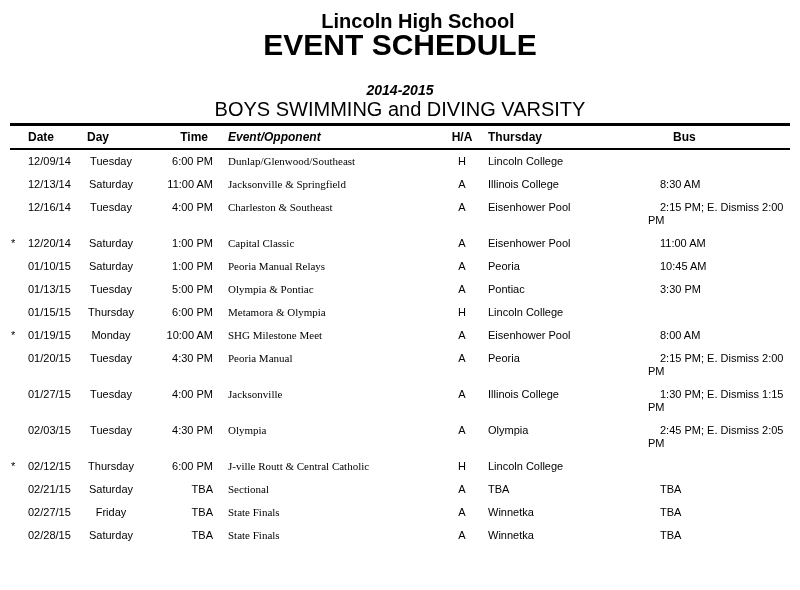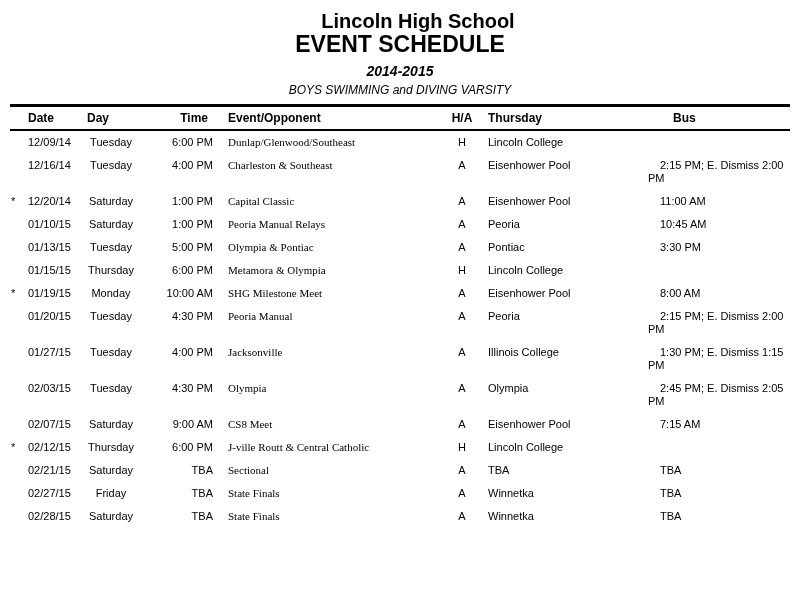--- a/index.html
+++ b/index.html
@@ -11,28 +11,28 @@
     overflow: hidden;
   }
   .page { position: relative; width: 800px; height: 590px; background: #fff; }
 
   .title-block { text-align: center; }
   .school-name {
     margin-top: 10px;
     font-size: 20px; font-weight: bold; line-height: 22px; padding-left: 36px;
   }
   .doc-title {
-    font-size: 23px; font-weight: bold; line-height: 25px;
+    font-size: 30px; font-weight: bold; line-height: 25px;
   }
   .season {
-    margin-top: 6px;
+    margin-top: 25px;
     font-size: 14px; font-weight: bold; font-style: italic; line-height: 16px;
   }
   .subtitle {
-    font-size: 12px; font-style: italic; line-height: 23px;
+    font-size: 20px; line-height: 23px;
   }
 
   table.schedule {
     margin: 2px 16px 0 10px;
     width: 780px;
     border-collapse: collapse;
     table-layout: fixed;
     font-size: 11px;
     line-height: 13px;
   }
@@ -56,21 +56,21 @@
   col.c-day  { width: 62px; }
   col.c-time { width: 73px; }
   col.c-event{ width: 233px; }
   col.c-ha   { width: 28px; }
   col.c-loc  { width: 164px; }
   col.c-bus  { width: 150px; }
 
   th.h-date { padding-left: 1px; }
   th.h-day  { padding-left: 7px; }
   th.h-time { text-align: right; padding-right: 7px; }
-  th.h-event{ padding-left: 13px; }
+  th.h-event{ padding-left: 13px; font-style: italic; }
   th.h-ha   { text-align: center; }
   th.h-loc  { padding-left: 12px; }
   th.h-bus  { padding-left: 33px; }
 
   td.star  { font-size: 11px; padding-left: 1px; }
   td.date  { padding-left: 1px; }
   td.day   { text-align: center; }
   td.time  { text-align: right; padding-right: 2px; }
   td.event { padding-left: 13px; font-family: Liberation Serif, serif; }
   td.ha    { text-align: center; }
@@ -122,20 +122,30 @@
       <td class="star"></td>
       <td class="date">12/09/14</td>
       <td class="day">Tuesday</td>
       <td class="time">6:00 PM</td>
       <td class="event">Dunlap/Glenwood/Southeast</td>
       <td class="ha">H</td>
       <td class="loc">Lincoln College</td>
       <td class="bus"></td>
     </tr>
 
+    <tr>
+      <td class="star"></td>
+      <td class="date">12/13/14</td>
+      <td class="day">Saturday</td>
+      <td class="time">11:00 AM</td>
+      <td class="event">Jacksonville &amp; Springfield</td>
+      <td class="ha">A</td>
+      <td class="loc">Illinois College</td>
+      <td class="bus">8:30 AM</td>
+    </tr>
 
     <tr>
       <td class="star"></td>
       <td class="date">12/16/14</td>
       <td class="day">Tuesday</td>
       <td class="time">4:00 PM</td>
       <td class="event">Charleston &amp; Southeast</td>
       <td class="ha">A</td>
       <td class="loc">Eisenhower Pool</td>
       <td class="bus">2:15 PM; E. Dismiss 2:00 PM</td>
@@ -223,30 +233,20 @@
       <td class="star"></td>
       <td class="date">02/03/15</td>
       <td class="day">Tuesday</td>
       <td class="time">4:30 PM</td>
       <td class="event">Olympia</td>
       <td class="ha">A</td>
       <td class="loc">Olympia</td>
       <td class="bus">2:45 PM; E. Dismiss 2:05 PM</td>
     </tr>
 
-    <tr>
-      <td class="star"></td>
-      <td class="date">02/07/15</td>
-      <td class="day">Saturday</td>
-      <td class="time">9:00 AM</td>
-      <td class="event">CS8 Meet</td>
-      <td class="ha">A</td>
-      <td class="loc">Eisenhower Pool</td>
-      <td class="bus">7:15 AM</td>
-    </tr>
 
     <tr>
       <td class="star">*</td>
       <td class="date">02/12/15</td>
       <td class="day">Thursday</td>
       <td class="time">6:00 PM</td>
       <td class="event">J-ville Routt &amp; Central Catholic</td>
       <td class="ha">H</td>
       <td class="loc">Lincoln College</td>
       <td class="bus"></td>

